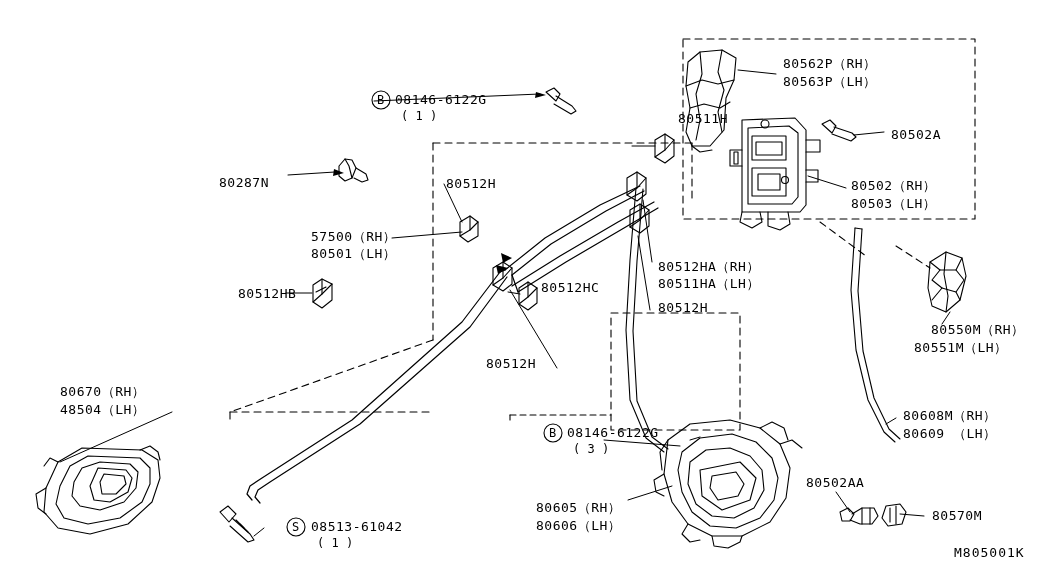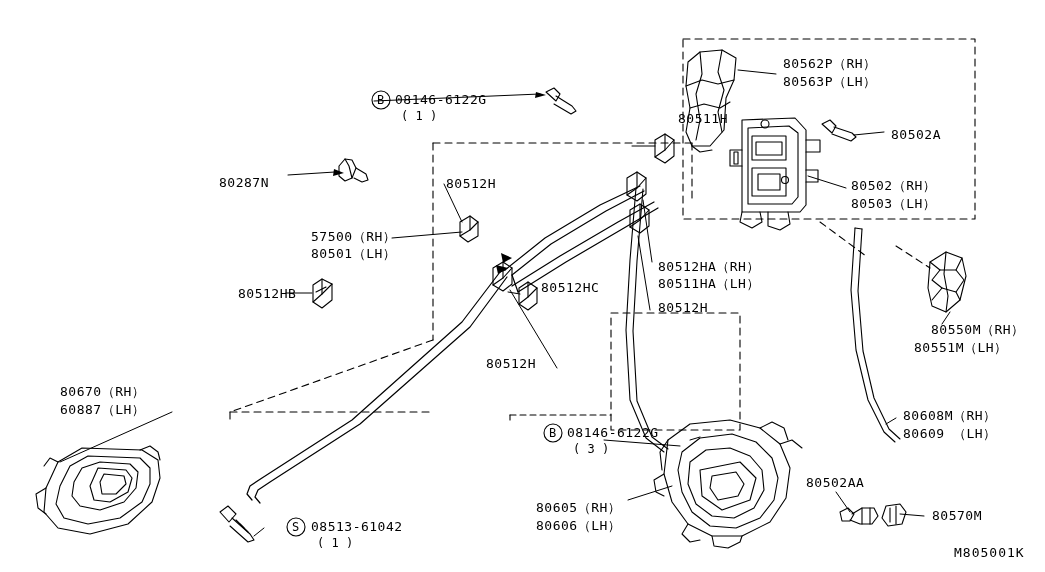--- a/index.html
+++ b/index.html
@@ -312,21 +312,21 @@
   <div class="lbl" style="left:851px; top:178px;">80502（RH）</div>
   <div class="lbl" style="left:851px; top:196px;">80503（LH）</div>
 
   <div class="lbl" style="left:914px; top:322px;margin-left:17px;">80550M（RH）</div>
   <div class="lbl" style="left:914px; top:340px;">80551M（LH）</div>
 
   <div class="lbl" style="left:903px; top:408px;">80608M（RH）</div>
   <div class="lbl" style="left:903px; top:426px;">80609 （LH）</div>
 
   <div class="lbl" style="left:60px; top:384px;">80670（RH）</div>
-  <div class="lbl" style="left:60px; top:402px;">60887（LH）</div>
+  <div class="lbl" style="left:60px; top:402px;">48504（LH）</div>
 
   <div class="lbl" style="left:567px; top:425px;">08146-6122G</div>
   <div class="cnt" style="left:573px; top:442px;">( 3 )</div>
   <div class="lbl small" style="left:549px; top:426px;">B</div>
 
   <div class="lbl" style="left:536px; top:500px;">80605（RH）</div>
   <div class="lbl" style="left:536px; top:518px;">80606（LH）</div>
 
   <div class="lbl" style="left:806px; top:475px;">80502AA</div>
 

